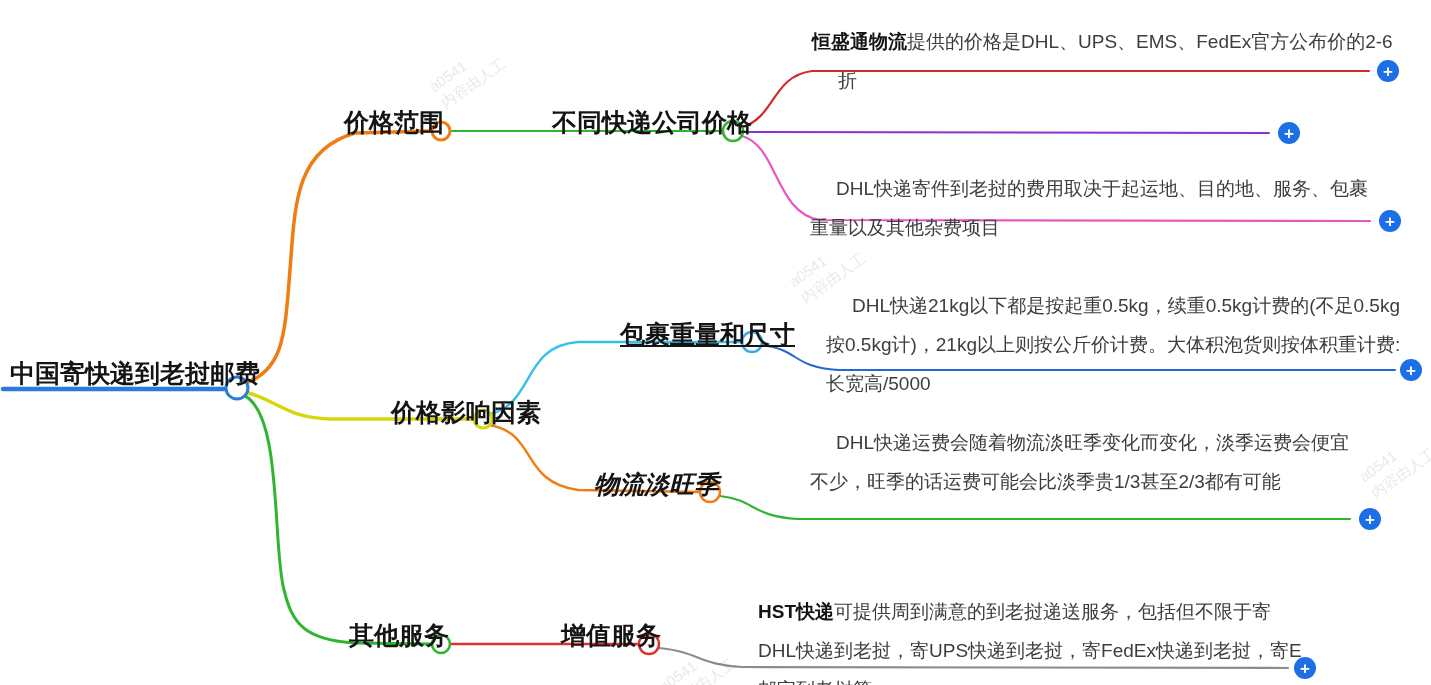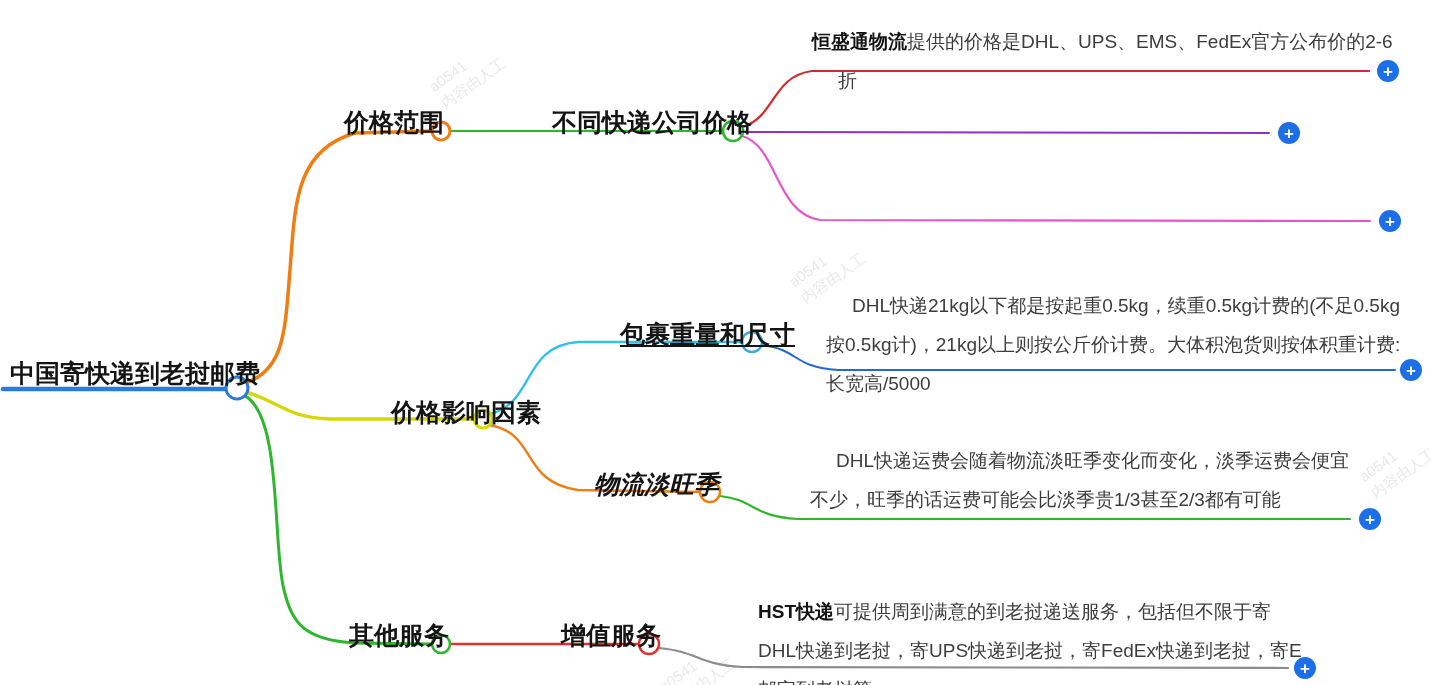--- a/index.html
+++ b/index.html
@@ -103,24 +103,25 @@
 
   <div class="lbl lbl-mid" style="left:349px;top:619px;">其他服务</div>
 
   <div class="lbl lbl-mid" style="left:553px;top:619px;margin-left:8px;">增值服务</div>
 
   <div class="leaf hang" style="left:812px;top:22px;width:560px;">
     <span class="lead">恒盛通物流</span><span>提供的价格是DHL、UPS、EMS、FedEx官方公布价的2-6折</span>
   </div>
 
 
+  <div class="leaf indent" style="left:810px;top:169px;width:560px;">DHL快递寄件到老挝的费用取决于起运地、目的地、服务、包裹重量以及其他杂费项目</div>
 
   <div class="leaf indent" style="left:826px;top:286px;width:588px;">DHL快递21kg以下都是按起重0.5kg，续重0.5kg计费的(不足0.5kg按0.5kg计)，21kg以上则按公斤价计费。大体积泡货则按体积重计费:长宽高/5000</div>
 
-  <div class="leaf indent" style="left:810px;top:441px;width:555px;">DHL快递运费会随着物流淡旺季变化而变化，淡季运费会便宜不少，旺季的话运费可能会比淡季贵1/3甚至2/3都有可能</div>
+  <div class="leaf indent" style="left:810px;top:423px;width:555px;">DHL快递运费会随着物流淡旺季变化而变化，淡季运费会便宜不少，旺季的话运费可能会比淡季贵1/3甚至2/3都有可能</div>
 
   <div class="leaf" style="left:758px;top:592px;width:550px;">
     <span class="lead">HST快递</span><span>可提供周到满意的到老挝递送服务，包括但不限于寄DHL快递到老挝，寄UPS快递到老挝，寄FedEx快递到老挝，寄E邮宝到老挝等</span>
   </div>
 
   <div class="plus-btn" style="left:1377px;top:60px;">+</div>
   <div class="plus-btn" style="left:1278px;top:122px;">+</div>
   <div class="plus-btn" style="left:1379px;top:210px;">+</div>
   <div class="plus-btn" style="left:1400px;top:359px;">+</div>
   <div class="plus-btn" style="left:1359px;top:508px;">+</div>

